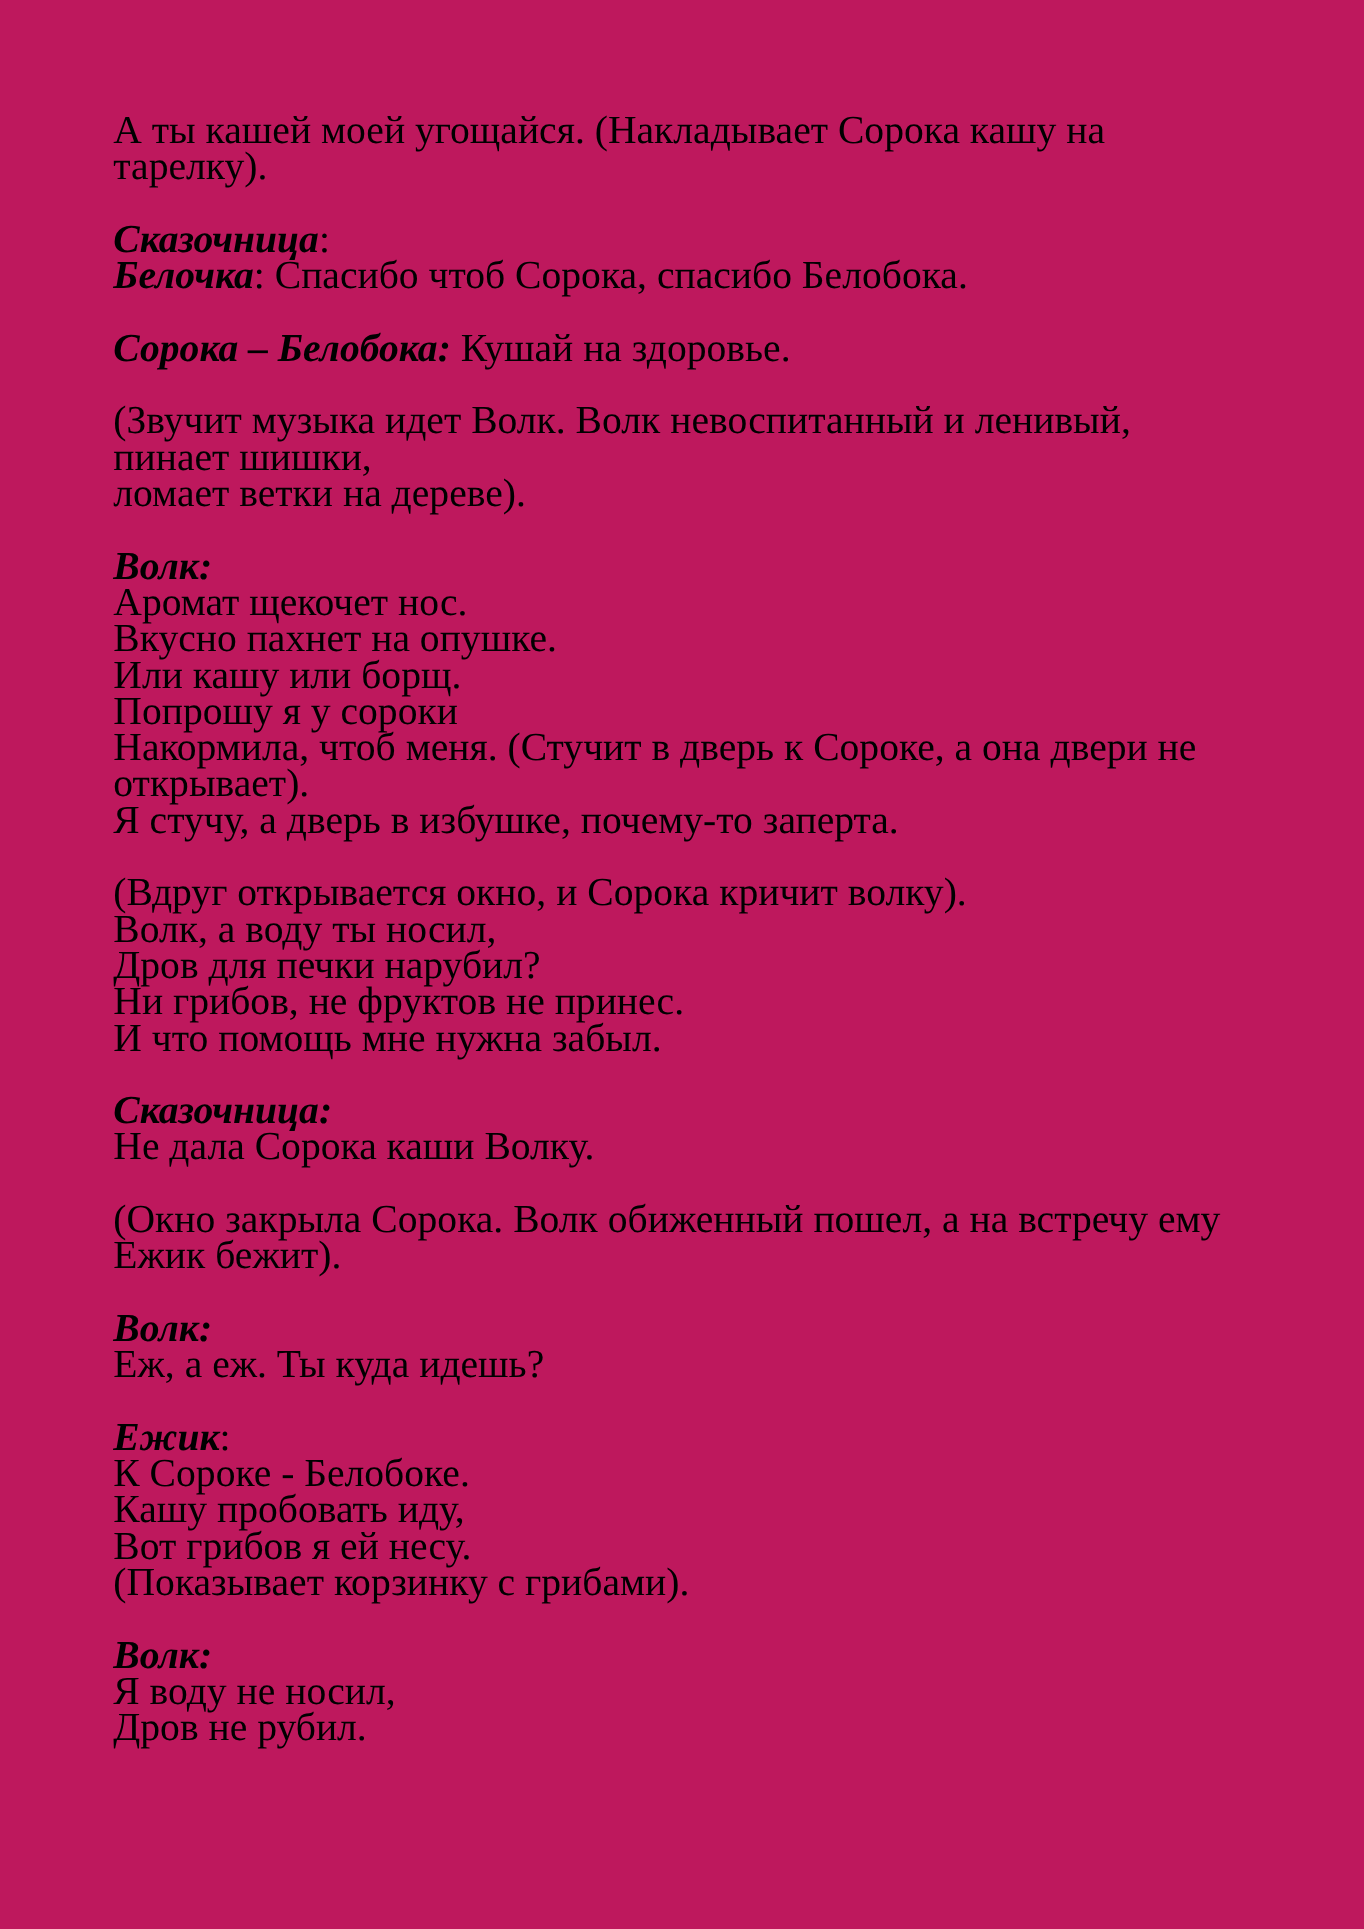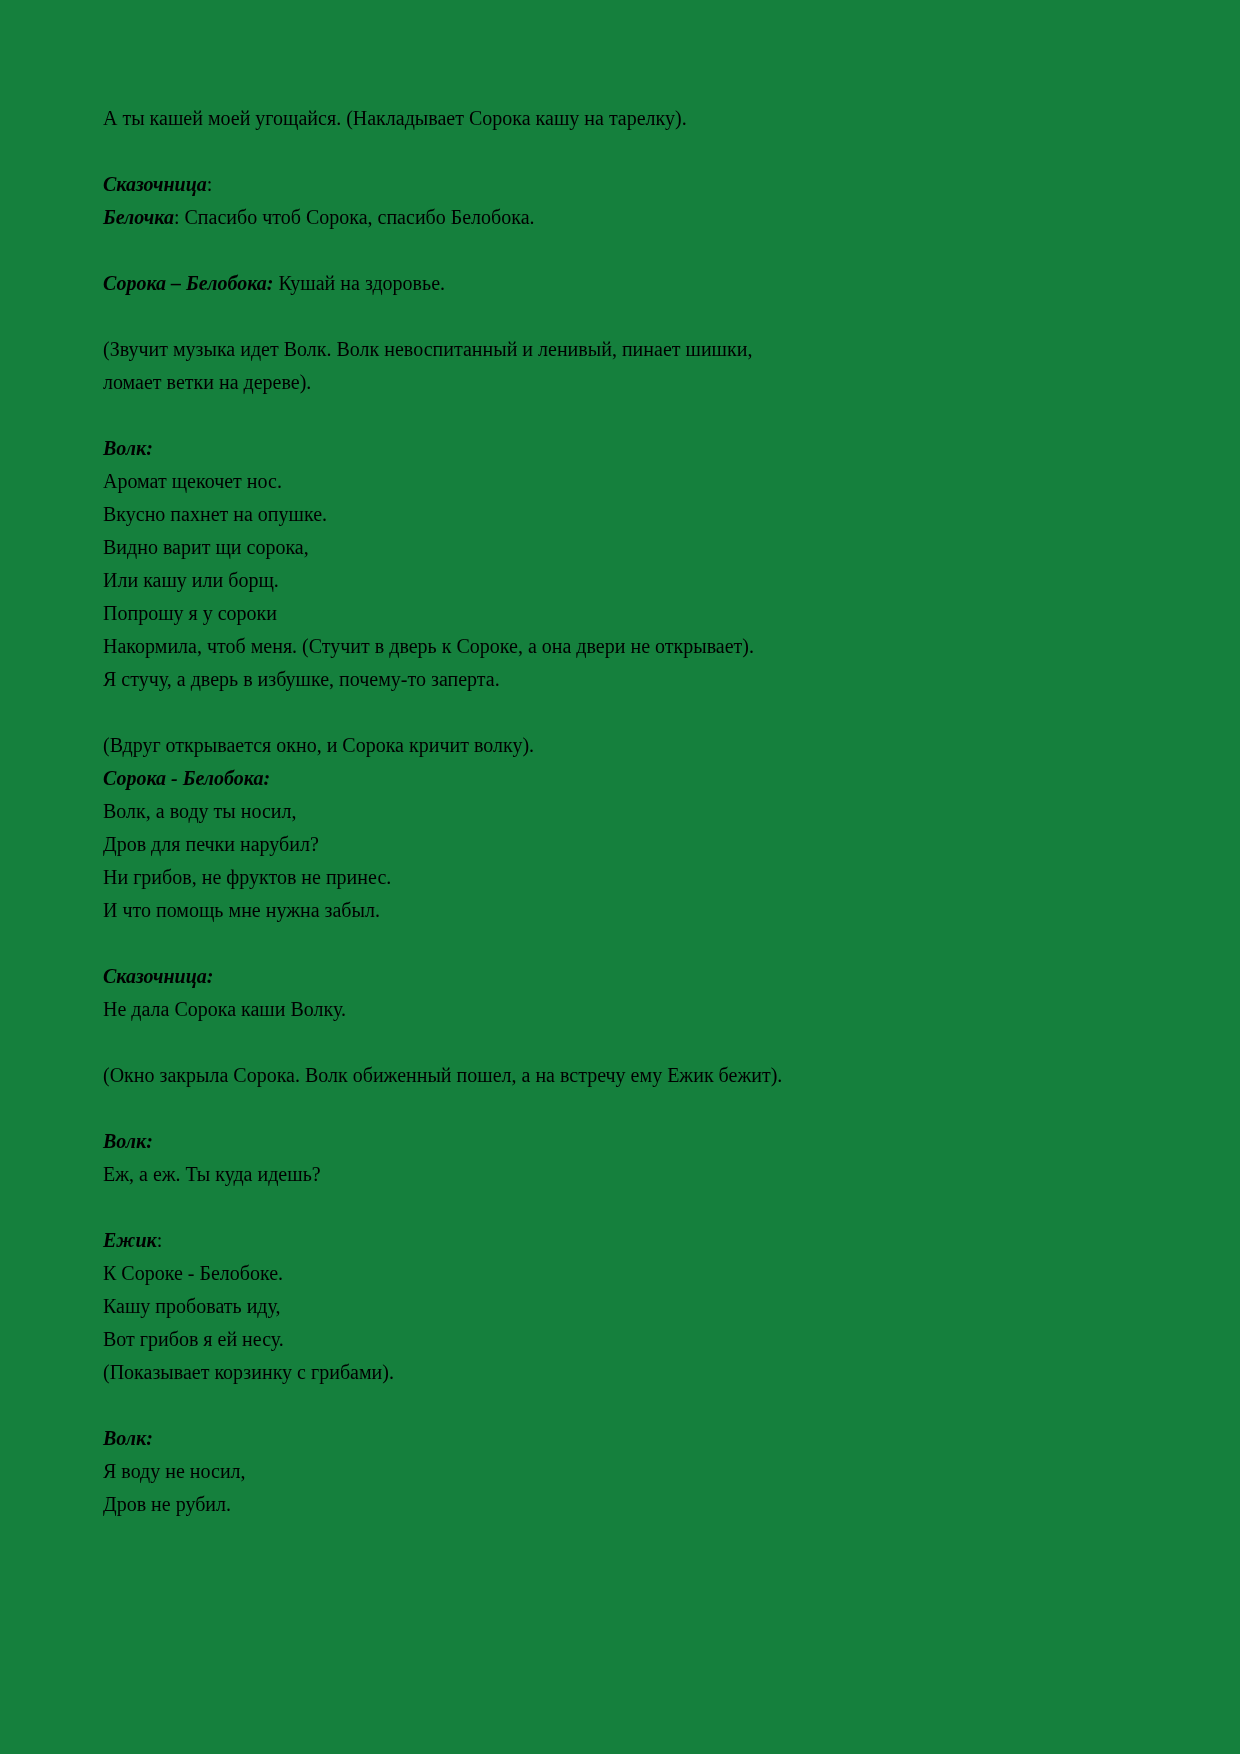--- a/index.html
+++ b/index.html
@@ -4,25 +4,25 @@
 <style>
   html, body {
     margin: 0;
     padding: 0;
     background: #ffffff;
   }
   .page {
     position: relative;
     width: 1240px;
     height: 1754px;
-    background: #15803d;
+    background: #be185d;
     box-sizing: border-box;
     padding: 102px 100px 0 103px;
     font-family: "Liberation Serif", "DejaVu Serif", serif;
-    font-size: 20px;
+    font-size: 36px;
     line-height: 33px;
     color: #000000;
     overflow: hidden;
   }
   .para {
     margin: 0 0 33px 0;
   }
   .line {
     white-space: pre-wrap;
     min-height: 33px;
@@ -48,29 +48,27 @@
         <div class="line"><span class="seg-bold">Сорока – Белобока:</span><span class="seg"> Кушай на здоровье.</span></div>
       </div>
       <div class="para">
         <div class="line"><span class="seg">(Звучит музыка идет Волк. Волк невоспитанный и ленивый, пинает шишки,</span></div>
         <div class="line"><span class="seg">ломает ветки на дереве).</span></div>
       </div>
       <div class="para">
         <div class="line"><span class="seg-bold">Волк:</span></div>
         <div class="line"><span class="seg">Аромат щекочет нос.</span></div>
         <div class="line"><span class="seg">Вкусно пахнет на опушке.</span></div>
-        <div class="line"><span class="seg">Видно варит щи сорока,</span></div>
         <div class="line"><span class="seg">Или кашу или борщ.</span></div>
         <div class="line"><span class="seg">Попрошу я у сороки</span></div>
         <div class="line"><span class="seg">Накормила, чтоб меня. (Стучит в дверь к Сороке, а она двери не открывает).</span></div>
         <div class="line"><span class="seg">Я стучу, а дверь в избушке, почему-то заперта.</span></div>
       </div>
       <div class="para">
         <div class="line"><span class="seg">(Вдруг открывается окно, и Сорока кричит волку).</span></div>
-        <div class="line"><span class="seg-bold">Сорока - Белобока:</span></div>
         <div class="line"><span class="seg">Волк, а воду ты носил,</span></div>
         <div class="line"><span class="seg">Дров для печки нарубил?</span></div>
         <div class="line"><span class="seg">Ни грибов, не фруктов не принес.</span></div>
         <div class="line"><span class="seg">И что помощь мне нужна забыл.</span></div>
       </div>
       <div class="para">
         <div class="line"><span class="seg-bold">Сказочница:</span></div>
         <div class="line"><span class="seg">Не дала Сорока каши Волку.</span></div>
       </div>
       <div class="para">

